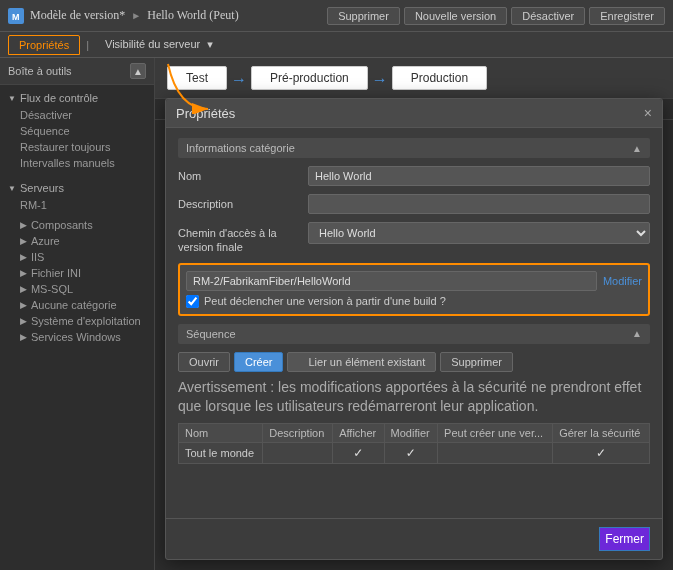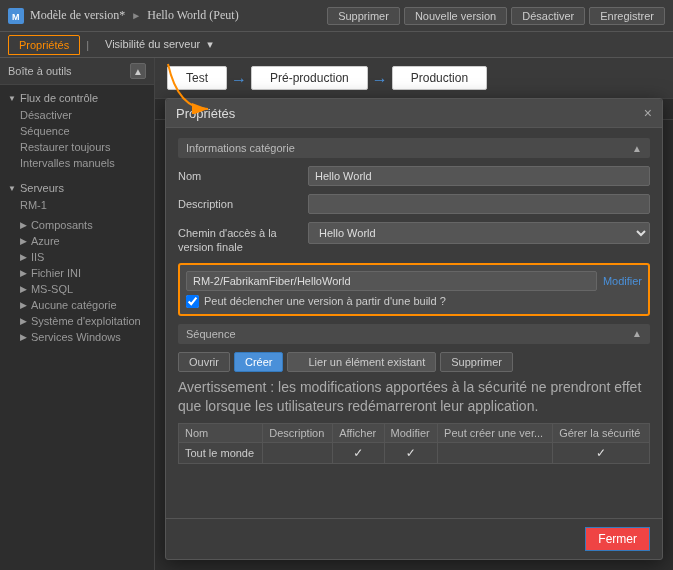--- a/index.html
+++ b/index.html
@@ -345,22 +345,22 @@
     .checkmark { color: #ddd; font-size: 12px; }
 
     
     .dialog-footer {
       padding: 8px 12px;
       display: flex;
       justify-content: flex-end;
       border-top: 1px solid #555;
     }
     .close-btn {
-      padding: 4px 12px;
-      background: #ef4444;
+      padding: 4px 5px;
+      background: #6d28d9;
       border: 1px solid #357abd;
       color: white;
       font-size: 12px;
       cursor: pointer;
       border-radius: 0;
     }
 
     
     ::-webkit-scrollbar { width: 6px; }
     ::-webkit-scrollbar-track { background: #2d2d2d; }

